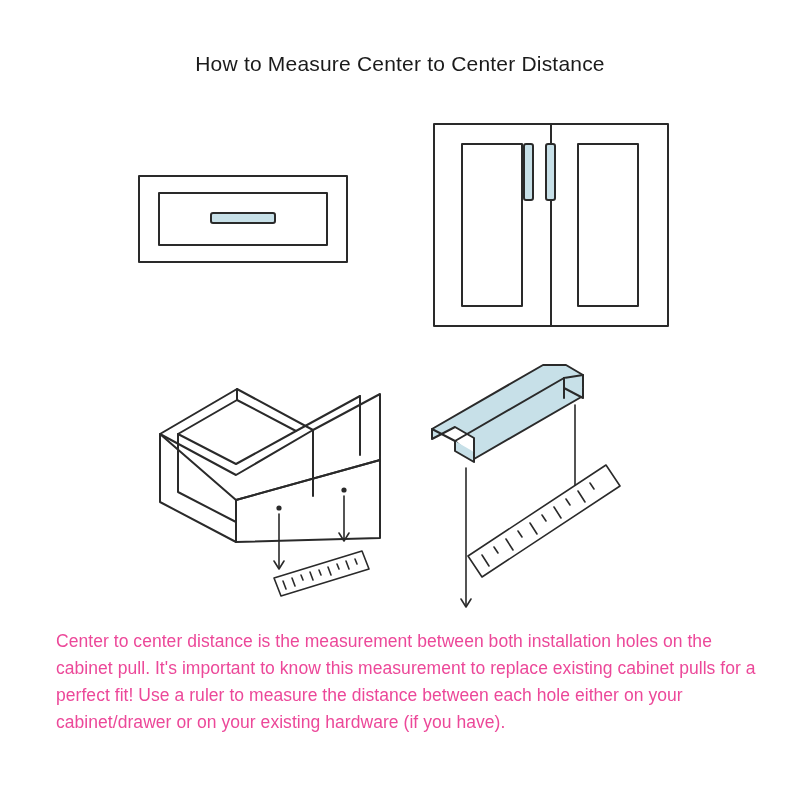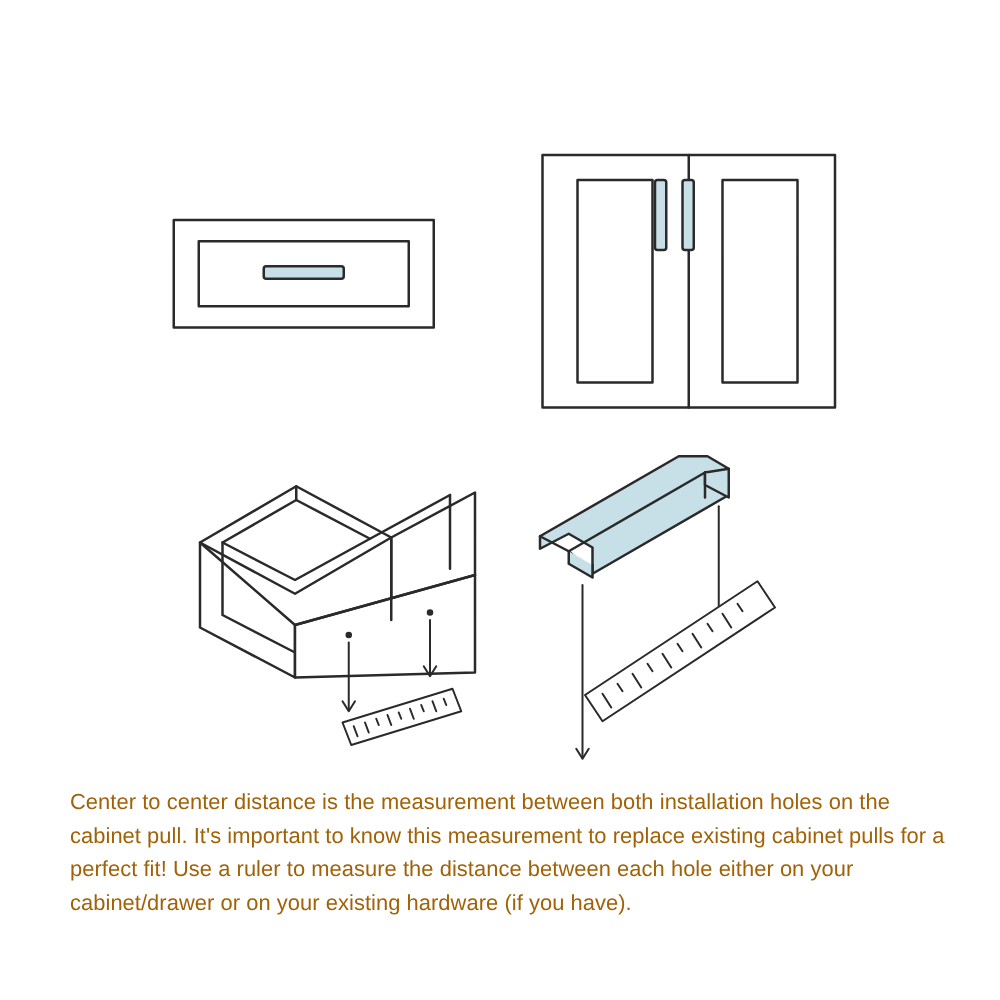--- a/index.html
+++ b/index.html
@@ -38,30 +38,31 @@
     width: 800px;
     height: 510px;
   }
   .caption {
     position: absolute;
     left: 56px;
     top: 628px;
     width: 700px;
     font-size: 17.5px;
     line-height: 27px;
-    color: #a16207;
+    color: #ec4899;
     letter-spacing: 0.05px;
   }
   svg { display: block; }
 </style>
 </head>
 <body>
 
 <div id="page">
 
+  <div class="title">How to Measure Center to Center Distance</div>
 
   <div class="diagram">
     <svg width="800" height="510" viewBox="0 0 800 510" xmlns="http://www.w3.org/2000/svg">
       <g fill="none" stroke="#2a2a2a" stroke-width="2" stroke-linejoin="round" stroke-linecap="round">
 
         <g>
           <rect x="139" y="76" width="208" height="86" fill="#ffffff"></rect>
           <rect x="159" y="93" width="168" height="52" fill="#ffffff"></rect>
           <rect x="211" y="113" width="64" height="10" rx="2" fill="#c7e0e8"></rect>
         </g>

